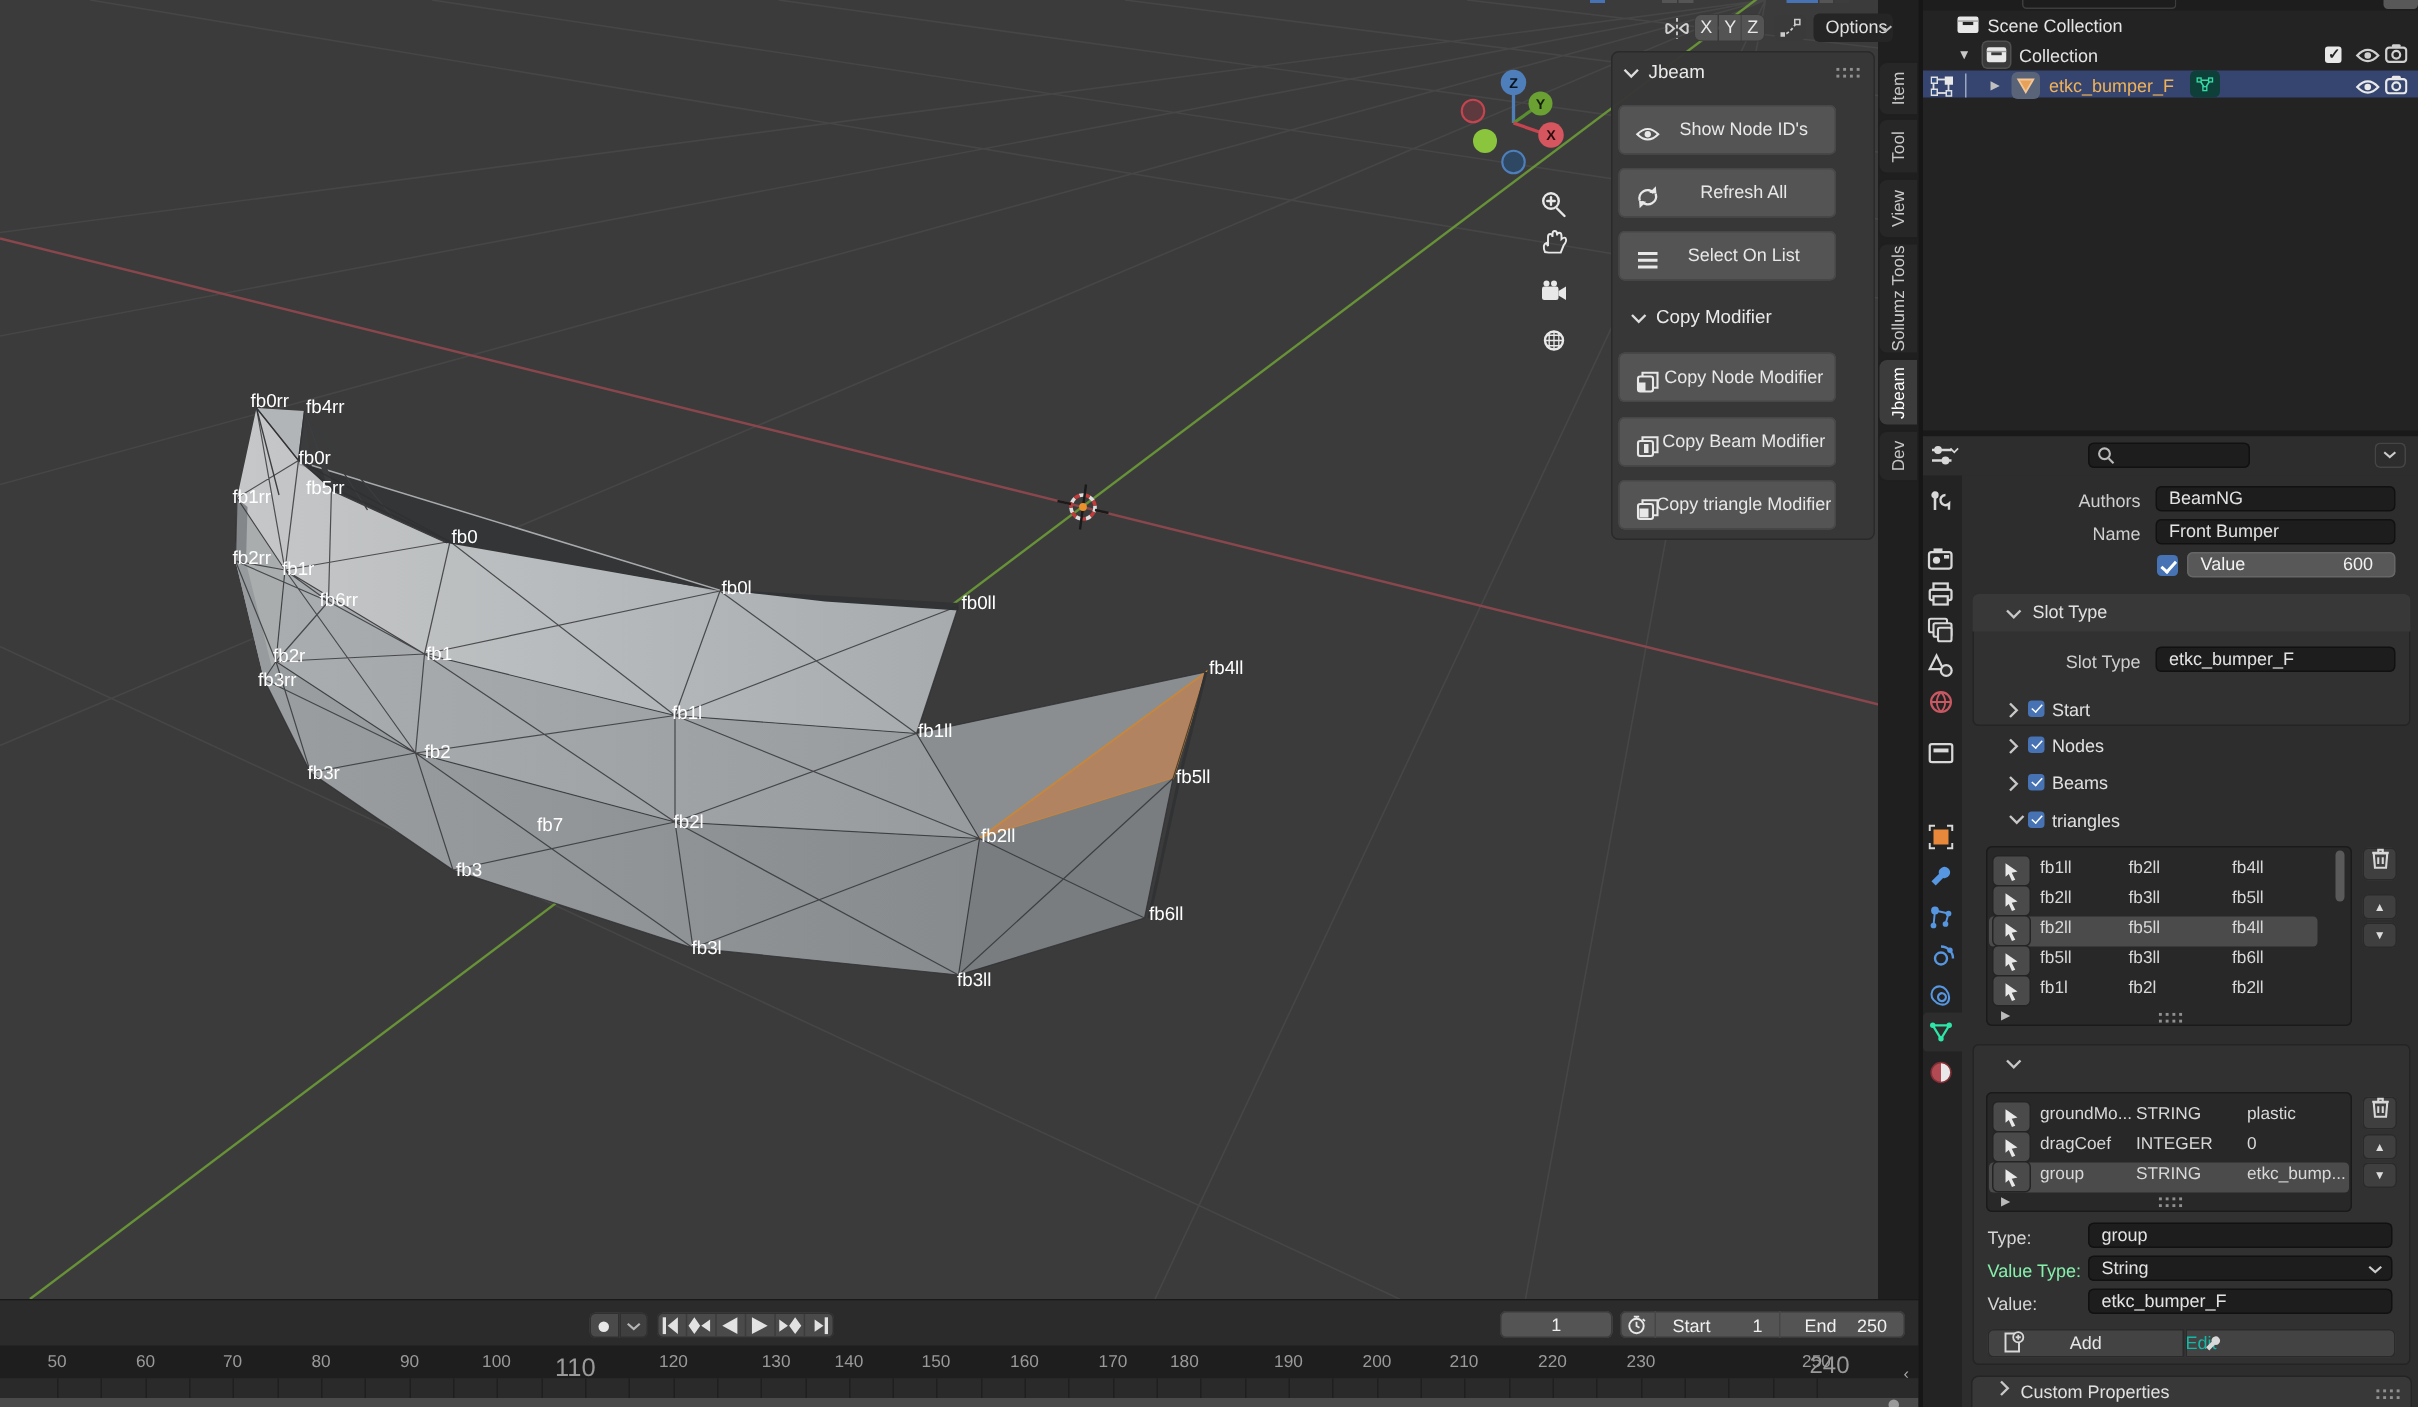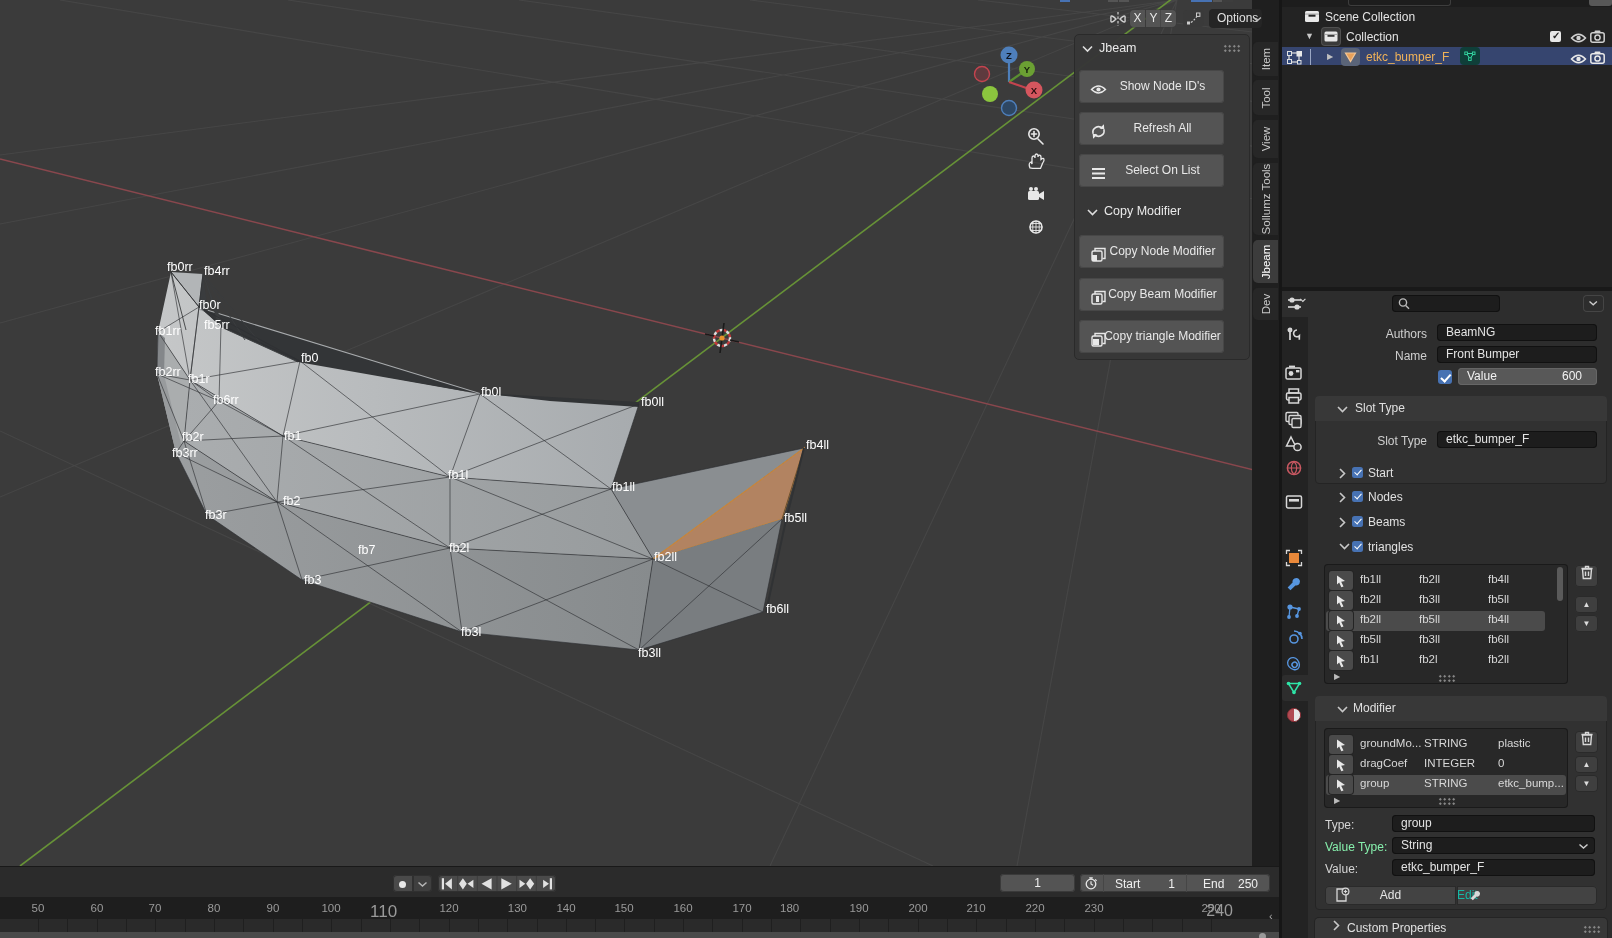--- a/index.html
+++ b/index.html
@@ -560,21 +560,20 @@
     <div class="abs" style="left:1557px;top:567px;width:6px;height:34px;background:#5a5a5a;border-radius:3px"></div>
     <div class="abs" style="left:1334px;top:672px;color:#bbb;font-size:8px">▶</div>
     <div class="grip" style="left:1438px;top:674px"></div>
     <div class="sidebtn" style="top:565px"><svg width="14" height="15" viewBox="0 0 14 15">
         <path d="M2.5 4 h9 l-0.8 9.5 h-7.4 Z" fill="none" stroke="#d8d8d8" stroke-width="1.4"></path>
         <path d="M1.5 3.5 h11 M5.5 3 v-1.5 h3 v1.5 M5.5 6.5 v4.5 M8.5 6.5 v4.5" stroke="#d8d8d8" stroke-width="1.4" fill="none"></path>
       </svg></div>
     <div class="sidebtn" style="top:596px;height:17px;font-size:8px;line-height:17px">▲</div>
     <div class="sidebtn" style="top:615px;height:17px;font-size:8px;line-height:17px">▼</div>
     <div class="abs" style="left:1315px;top:696px;width:292px;height:214px;background:#313131;border:1px solid #242424;border-radius:4px"></div>
-    <div class="phdr" style="left:1315px;width:292px;top:696px;height:25px;line-height:25px;padding-left:38px;border-radius:4px 4px 0 0">Modifier</div>
     <svg class="abs" style="left:0;top:0" width="1612" height="938" viewBox="0 0 1612 938" pointer-events="none">
       <path d="M1338 707 l4.5 4.5 l4.5 -4.5" stroke="#c8c8c8" stroke-width="1.6" fill="none"></path>
     </svg>
     <div class="listbox" style="left:1324px;top:728px;width:244px;height:80px"></div>
     <div class="flagbtn" style="left:1329px;top:735px">
       <svg width="14" height="14" viewBox="0 0 14 14">
         <path d="M3 1.5 L11 7 L7.2 7.8 L9.5 12.5 L7.3 13.3 L5.2 8.6 L3 10.5 Z" fill="#e8e8e8"></path>
       </svg>
     </div>
     <div class="row" style="left:1360px;top:737px;color:#d8d8d8;font-size:11.5px">groundMo...</div>

